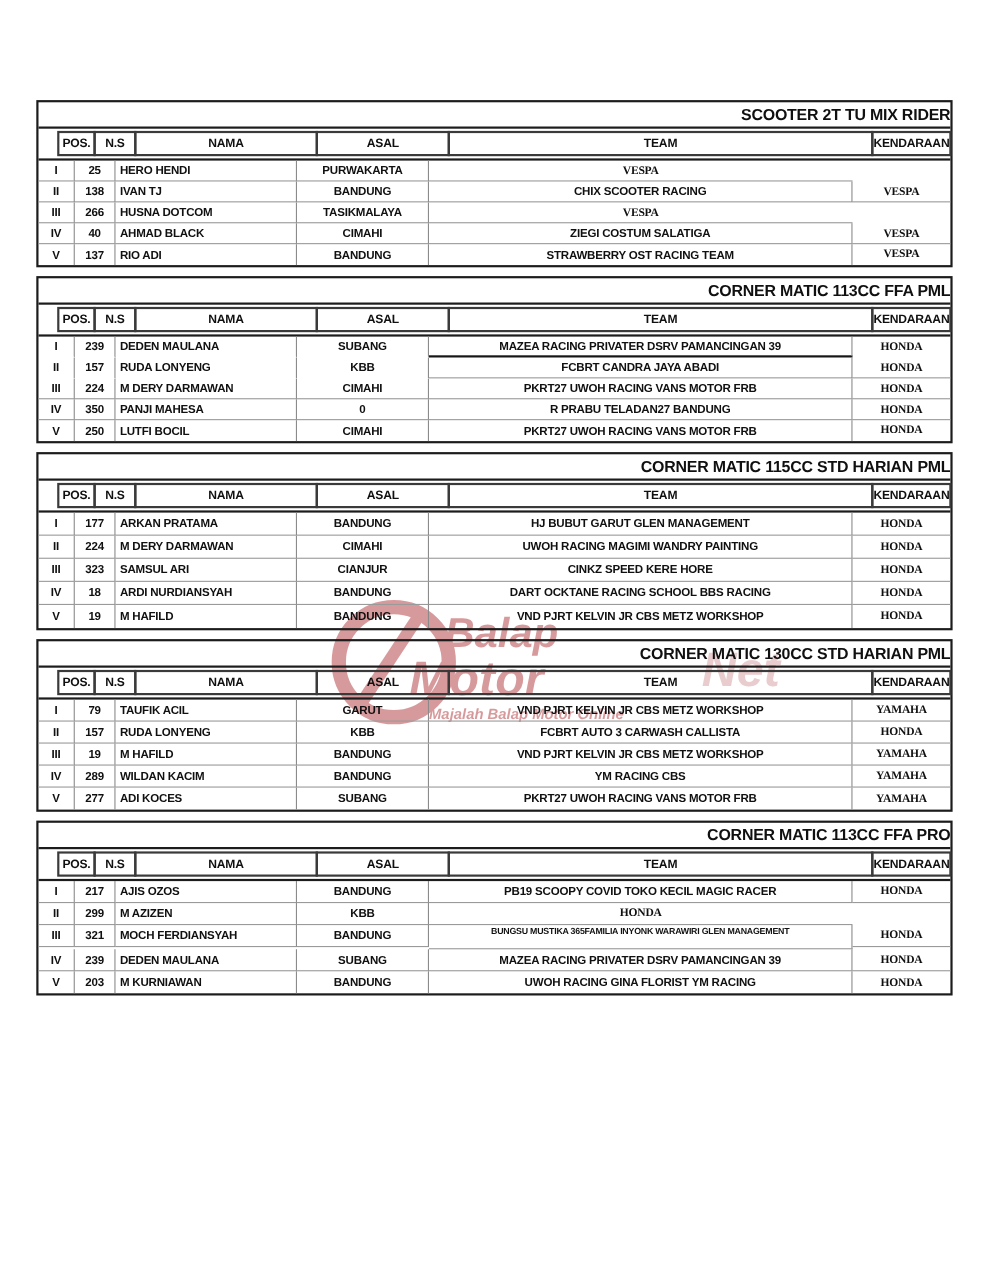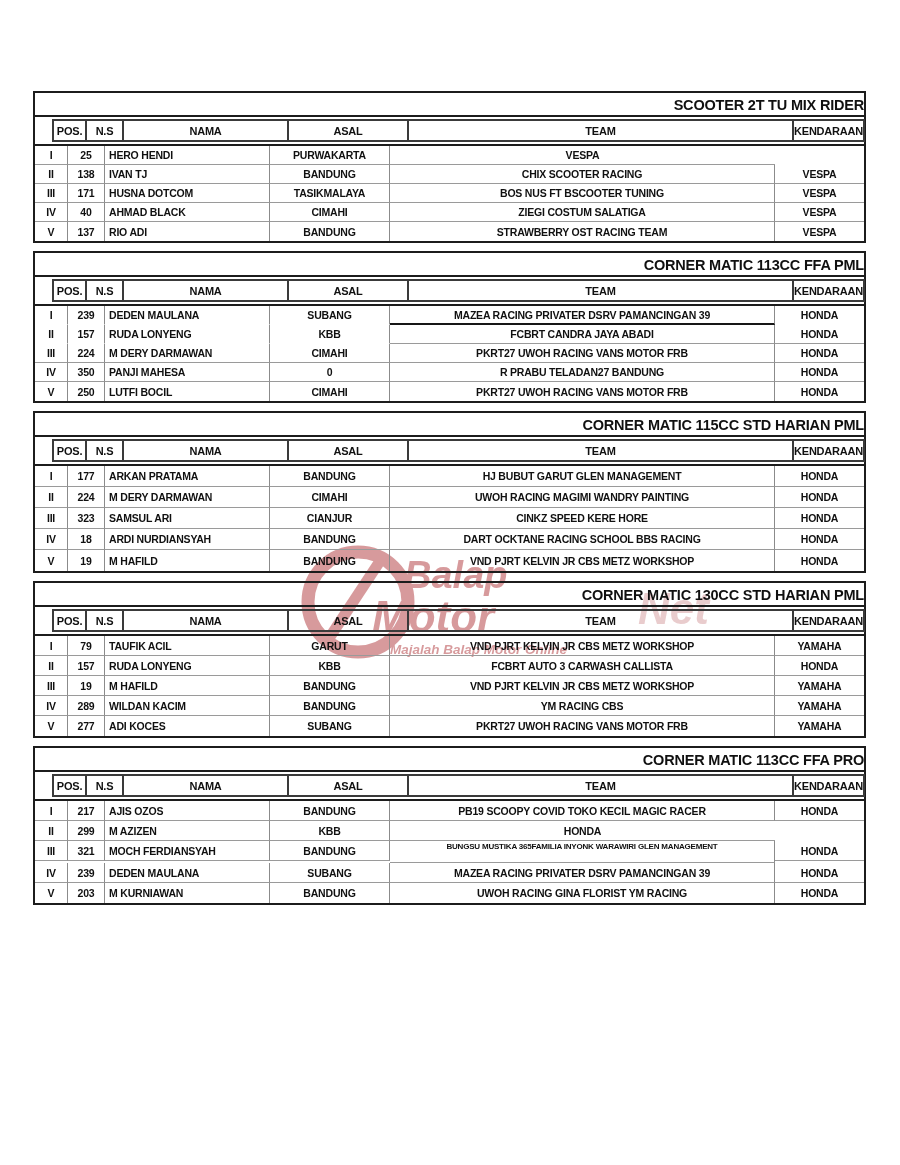--- a/index.html
+++ b/index.html
@@ -50,21 +50,21 @@
   }
   .cell {
     height:19px;
     display:flex; align-items:center; justify-content:center;
     font-weight:bold; font-size:10.5px; letter-spacing:-0.2px;
     border-right:1px solid #8b8b8b;
     border-bottom:1px solid #9a9a9a;
     overflow:hidden; white-space:nowrap;
   }
   .cell.col-nama { justify-content:flex-start; padding-left:4px; }
-  .cell.col-kendaraan { border-right:none; }
+  .cell.col-kendaraan { border-right:none;font-family:Liberation Serif, serif; }
   .drow:last-child .cell { border-bottom:none; }
 
   
   .table-idx-2 .cell { height:21px; }
   .table-idx-3 .cell { height:20px; }
   .table-idx-4 .cell { height:20px; }
 
   
   .table-idx-1 .drow:nth-child(1) .cell { border-bottom-color:transparent; }
   .table-idx-1 .drow:nth-child(1) .cell.col-team { border-bottom:2px solid #161616; }
@@ -116,24 +116,23 @@
         <div class="drow">
           <div class="cell col-pos">II</div>
           <div class="cell col-ns">138</div>
           <div class="cell col-nama">IVAN TJ</div>
           <div class="cell col-asal">BANDUNG</div>
           <div class="cell col-team">CHIX SCOOTER RACING</div>
           <div class="cell col-kendaraan">VESPA</div>
         </div>
         <div class="drow">
           <div class="cell col-pos">III</div>
-          <div class="cell col-ns">171</div>
+          <div class="cell col-ns">266</div>
           <div class="cell col-nama">HUSNA DOTCOM</div>
           <div class="cell col-asal">TASIKMALAYA</div>
-          <div class="cell col-team">BOS NUS FT BSCOOTER TUNING</div>
           <div class="cell col-kendaraan">VESPA</div>
         </div>
         <div class="drow">
           <div class="cell col-pos">IV</div>
           <div class="cell col-ns">40</div>
           <div class="cell col-nama">AHMAD BLACK</div>
           <div class="cell col-asal">CIMAHI</div>
           <div class="cell col-team">ZIEGI COSTUM SALATIGA</div>
           <div class="cell col-kendaraan">VESPA</div>
         </div>

